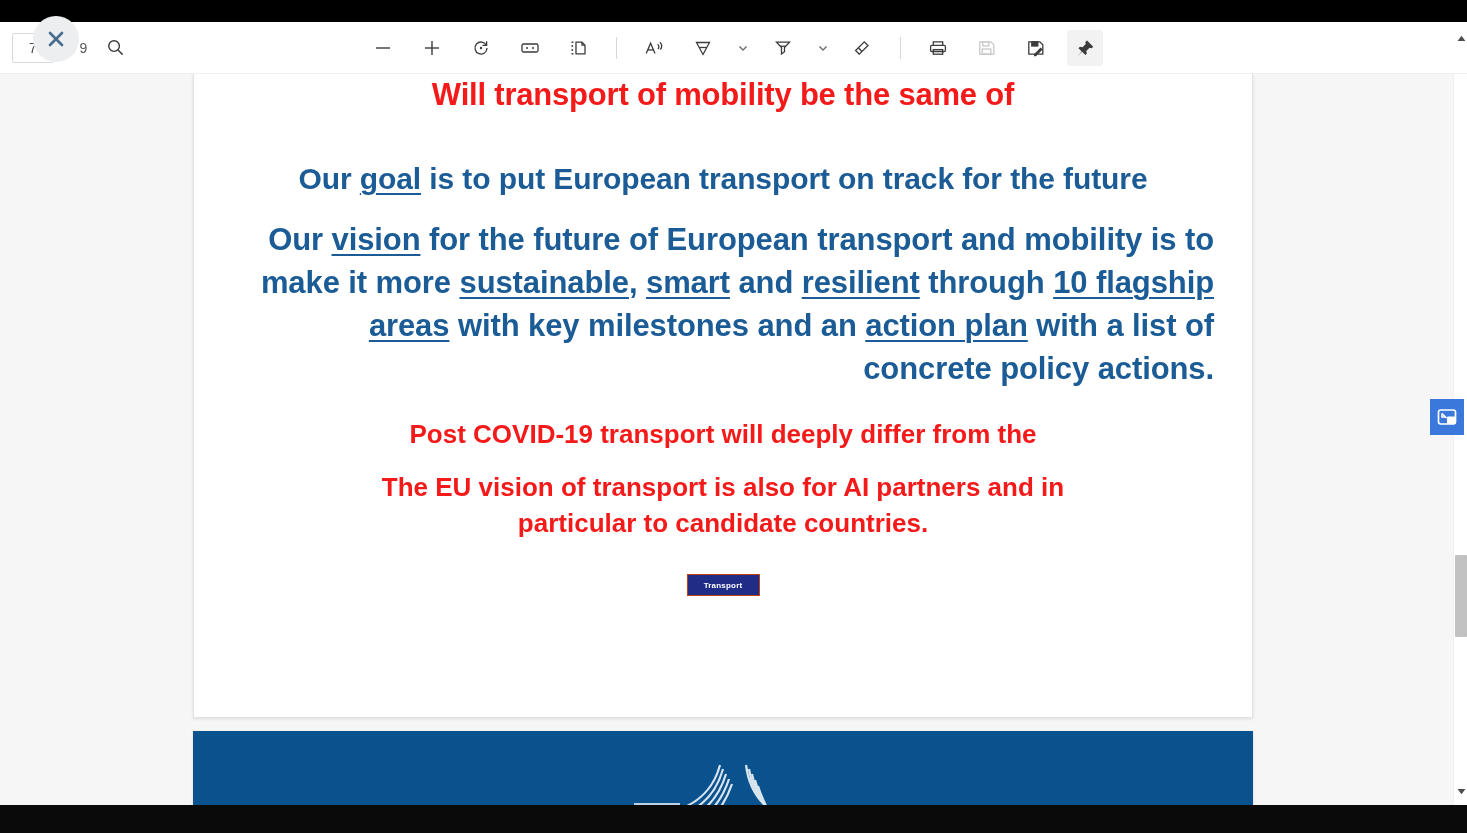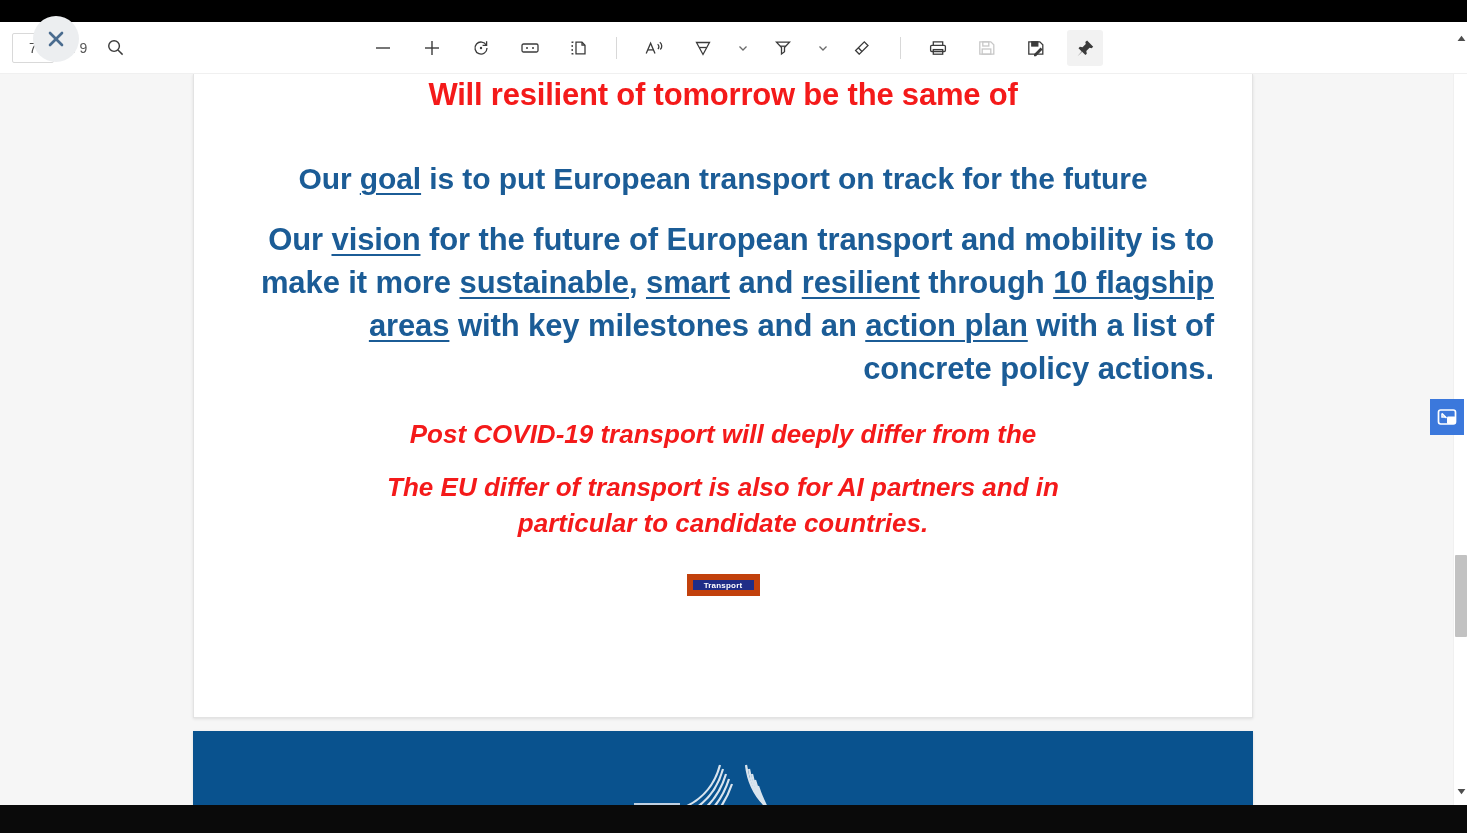--- a/index.html
+++ b/index.html
@@ -91,33 +91,33 @@
   .ln-red-head {
     color: #f41a1a; font-weight: bold; font-size: 31px; line-height: 42px;
     letter-spacing: -0.2px;
   }
   .ln-blue {
     color: #1b5c96; font-weight: bold; font-size: 30px; line-height: 43px;
     letter-spacing: -0.1px;
   }
   .ln-blue.big { font-size: 31px; }
   .ln-red-italic {
-    color: #f41a1a; font-weight: bold; font-style: italic; font-size: 26px;
+    color: #f41a1a; font-weight: bold; font-size: 26px;
     line-height: 36px;
   }
   .u { text-decoration: underline; text-underline-offset: 4px; text-decoration-thickness: 2px; }
 
   .p-goal { margin-top: 41px; }
   .p-vision { margin-top: 18px; text-align: right; }
   .p-post { margin-top: 26px; }
   .p-eu { margin-top: 17px; }
 
   .transport-badge {
     margin: 33px auto 0; width: 73px; height: 22px;
-    background: #1f2d87; border: 6px solid #c2410c;
+    background: #1f2d87; border: 1px solid #c2410c;
     color: #ffffff; font-size: 8px; font-weight: bold;
     display: flex; align-items: center; justify-content: center;
     letter-spacing: .2px;
   }
 
   
   .eu-banner {
     width: 100%; height: 100%; background: #09528e;
     position: relative; overflow: hidden;
   }
@@ -273,33 +273,33 @@
       <line x1="5" y1="5" x2="17" y2="17"></line>
         <line x1="17" y1="5" x2="5" y2="17"></line>
     </svg>
   </div>
 
   <div class="viewer">
 
     <div class="page-sheet slide7">
       <div class="slide-body">
 
-        <div class="ln-red-head">Will resilient of tomorrow be the same of</div>
+        <div class="ln-red-head">Will transport of mobility be the same of</div>
 
         <div class="ln-blue p-goal">
           <span>Our </span><span class="u">goal</span><span> is to put European transport on track for the future</span>
         </div>
 
         <div class="ln-blue big p-vision">
           <span>Our </span><span class="u">vision</span><span> for the future of European transport and mobility is to make it more </span><span class="u">sustainable</span><span>, </span><span class="u">smart</span><span> and </span><span class="u">resilient</span><span> through </span><span class="u">10 flagship areas</span><span> with key milestones and an </span><span class="u">action plan</span><span> with a list of concrete policy actions.</span>
         </div>
 
         <div class="ln-red-italic p-post">Post COVID-19 transport will deeply differ from the</div>
 
-        <div class="ln-red-italic p-eu">The EU differ of transport is also for AI partners and in</div>
+        <div class="ln-red-italic p-eu">The EU vision of transport is also for AI partners and in</div>
         <div class="ln-red-italic">particular to candidate countries.</div>
 
         <div class="transport-badge">Transport</div>
       </div>
     </div>
 
     <div class="page-sheet slide8">
       <div class="eu-banner">
         <svg class="eu-logo" width="190" height="96" viewBox="0 0 190 96">
           <g fill="#cfdbe8" opacity="0.92">

